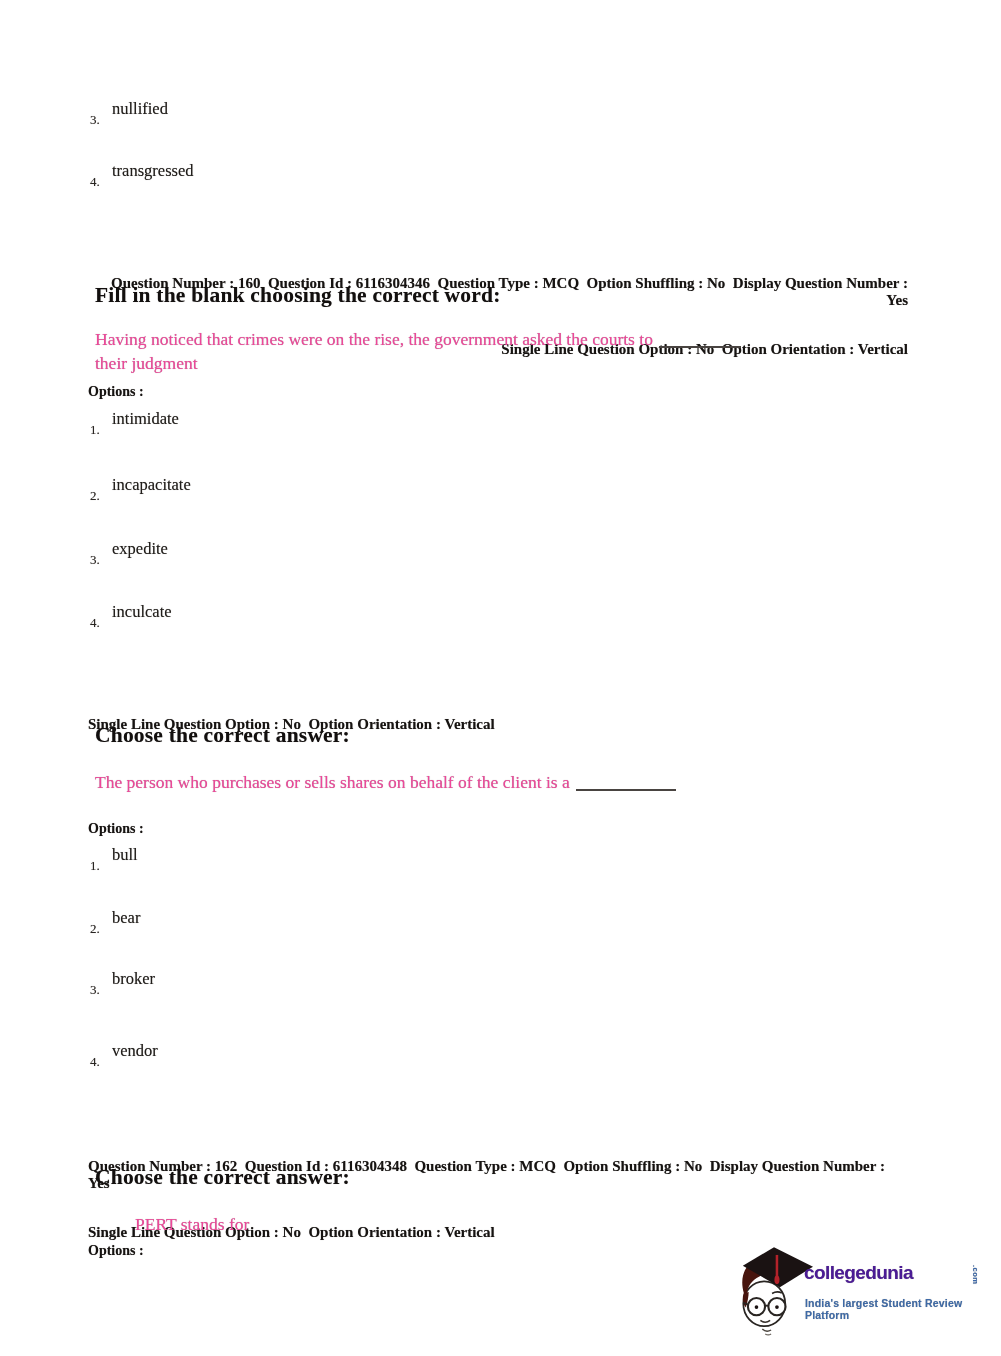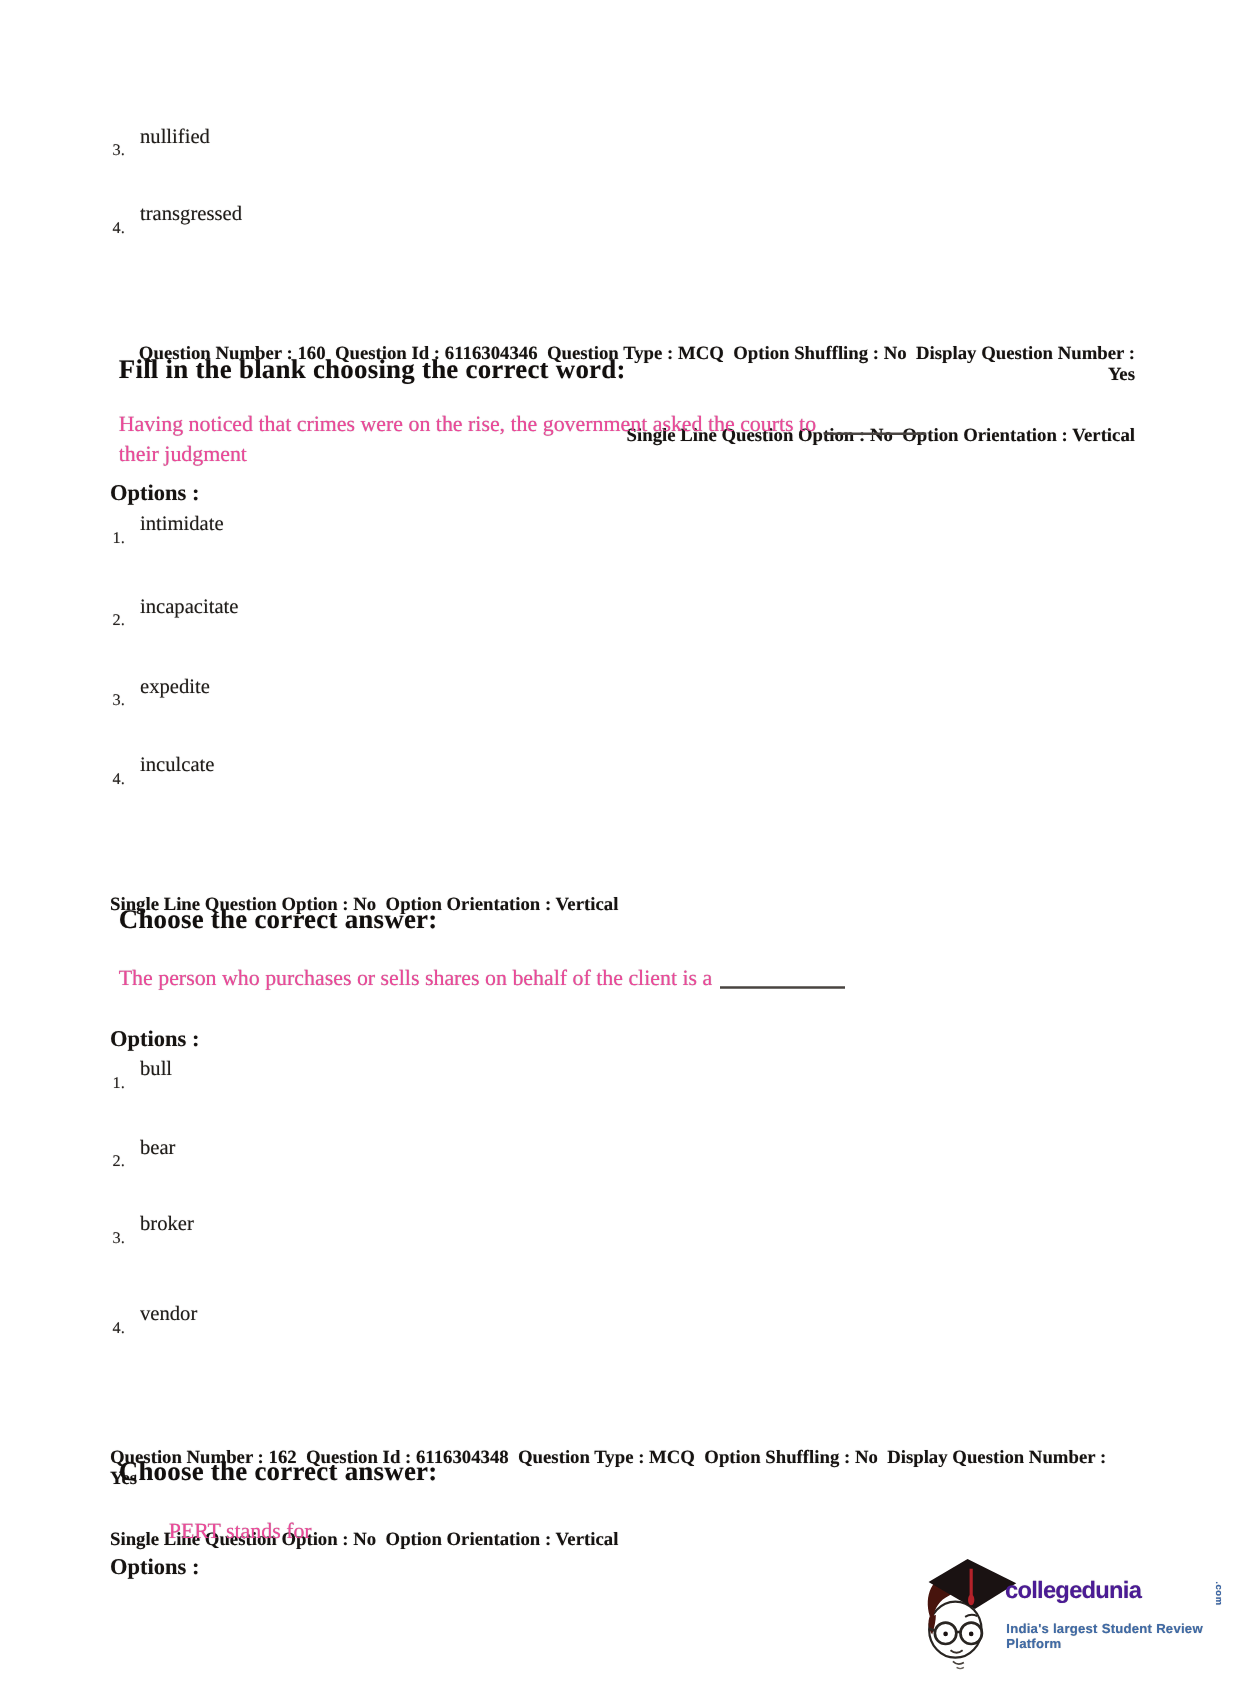--- a/index.html
+++ b/index.html
@@ -31,21 +31,21 @@
     font-size:17.5px;line-height:24px;color:#ec4899;
   }
   .blank{
     display:inline-block;height:1px;
     border-bottom:2px solid #4a4542;
     transform:translateY(3px);
     margin-left:6px;
   }
   .opts-label{
     position:absolute;left:88px;
-    font-weight:bold;font-size:18px;color:#181513;
+    font-weight:bold;font-size:14px;color:#181513;
   }
   .opt{position:absolute;left:88px;width:320px;height:42px;}
   .opt .num{
     position:absolute;left:2px;top:13px;
     font-size:13px;color:#2a2623;
   }
   .opt .lbl{
     position:absolute;left:24px;top:0;
     font-size:16.5px;color:#23201d;
   }

